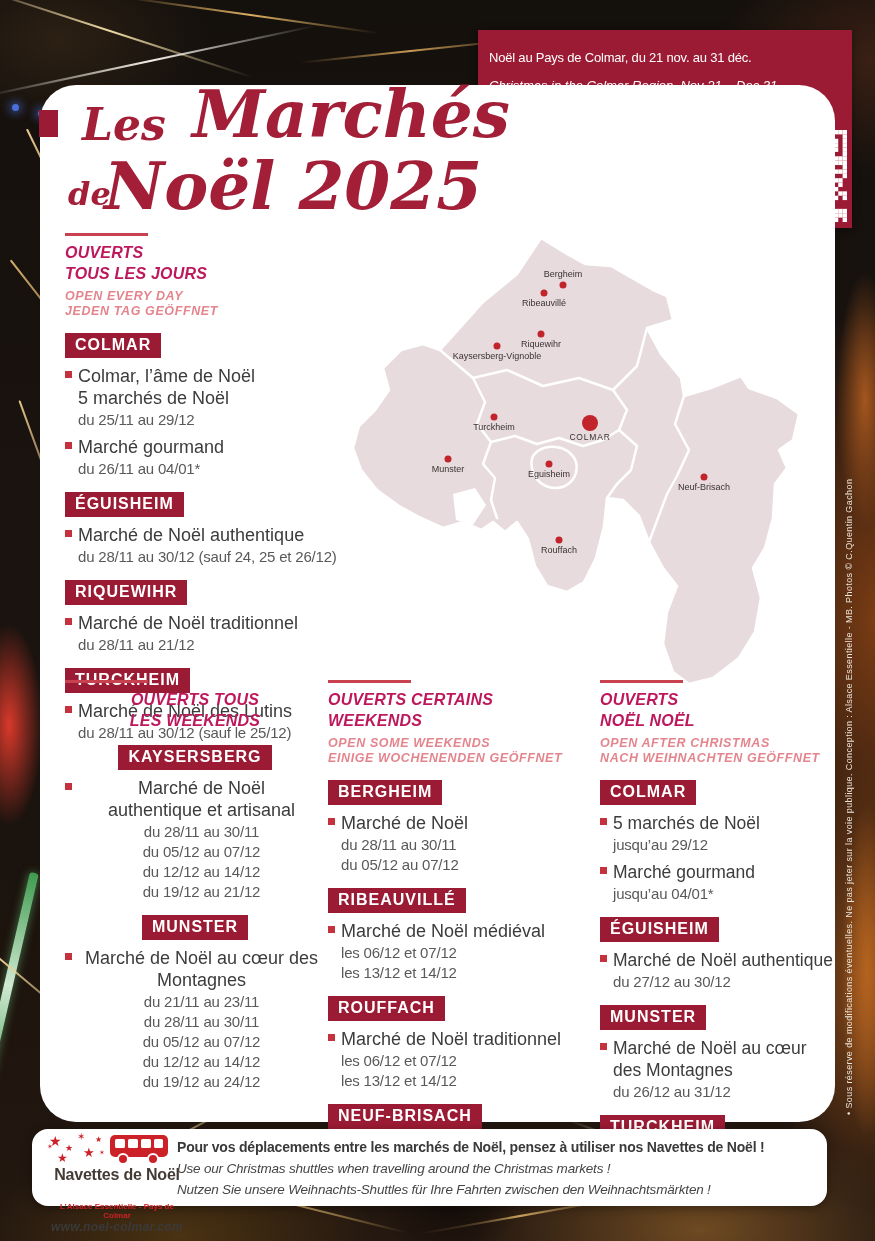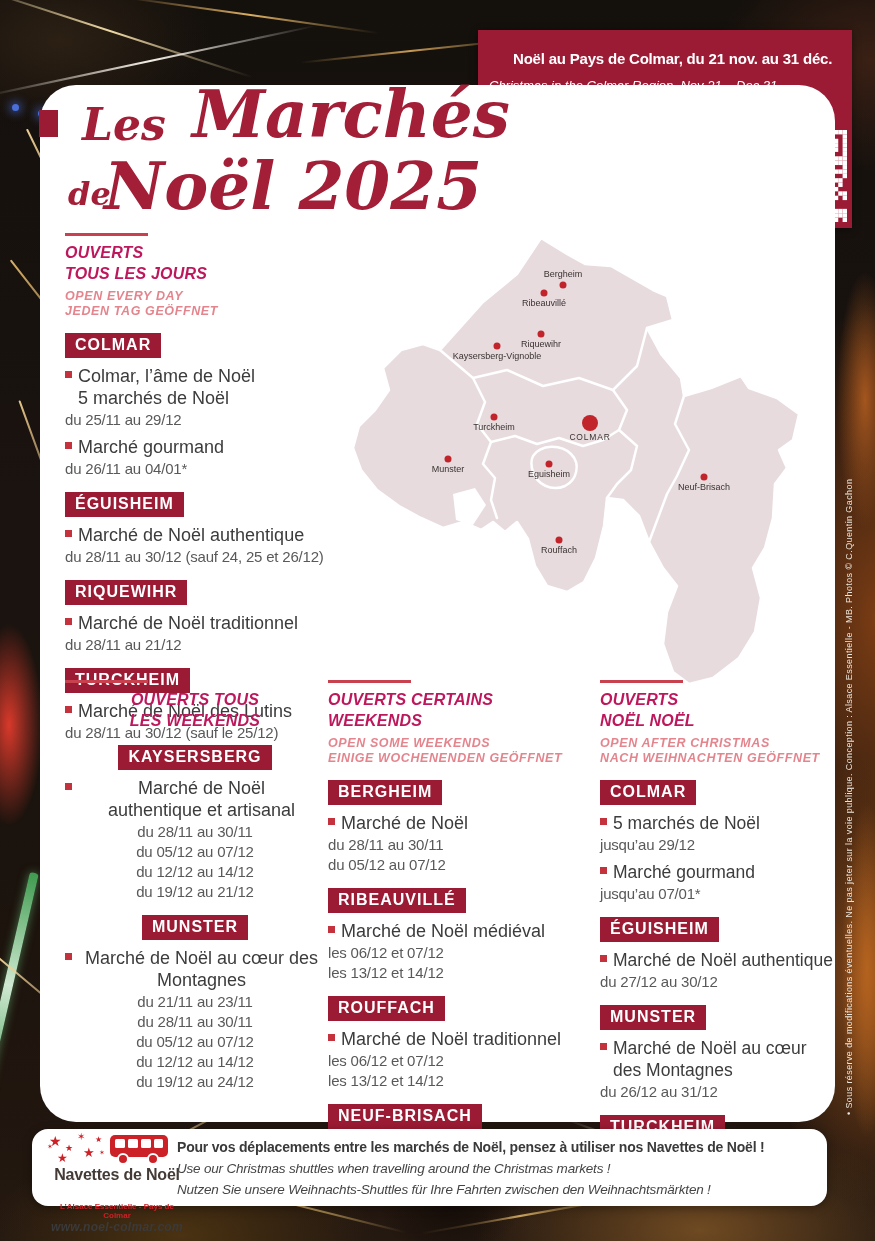--- a/index.html
+++ b/index.html
@@ -18,22 +18,22 @@
         radial-gradient(200px 120px at 60px 40px, #2c2014 0%, rgba(23,16,11,0) 75%),
         linear-gradient(180deg,#14100c 0%,#1a1310 40%,#1b130d 70%,#241810 100%);}
   .streak{position:absolute;border-radius:3px;}
   .glow{position:absolute;border-radius:50%;}
   .bluedot{position:absolute;width:7px;height:7px;border-radius:50%;
            background:#4a6fd8;box-shadow:0 0 8px 3px rgba(70,110,220,.55);}
 
   
   .banner{position:absolute;left:478px;top:30px;width:374px;height:198px;
           background:#9c1b34;box-shadow:0 2px 8px rgba(0,0,0,.4);color:#fff;}
-  .banner .b-title{position:absolute;left:11px;top:20px;font-size:15px;font-weight:bold;
-                   letter-spacing:-.2px;white-space:nowrap;margin-left:24px;}
+  .banner .b-title{position:absolute;left:11px;top:20px;font-size:13px;font-weight:normal;
+                   letter-spacing:-.2px;white-space:nowrap;}
   .banner .b-sub{position:absolute;left:11px;font-size:13px;font-style:italic;white-space:nowrap;}
   .banner .b-info{position:absolute;left:11px;font-size:14.5px;font-weight:bold;white-space:nowrap;}
   .banner .b-infoi{position:absolute;left:11px;font-size:13px;font-style:italic;white-space:nowrap;}
   .banner .b-site{position:absolute;left:11px;top:184px;font-size:15px;font-weight:bold;
                   white-space:nowrap;cursor:pointer;}
   .qr{position:absolute;left:277px;top:100px;width:92px;height:92px;}
 
   
   .card{position:absolute;left:40px;top:85px;width:795px;height:1037px;
         background:#fff;border-radius:36px;text-decoration:underline;}
@@ -56,21 +56,21 @@
                font-size:16px;line-height:21px;letter-spacing:.2px;}
   .col-sub{color:#e4858e;font-style:italic;font-weight:600;
            font-size:12.5px;line-height:15px;letter-spacing:.6px;margin-top:5px;}
   .city-badge{display:inline-block;background:#9c1b34;color:#fff;font-weight:bold;
               font-size:16px;letter-spacing:1px;padding:3px 10px 4px;margin-top:14px;}
   .market{position:relative;padding-left:13px;margin-top:7px;}
   .bullet{position:absolute;left:0;top:6px;width:7px;height:7px;background:#c4323e;}
   .market-title{color:#3c3c3c;font-size:18px;line-height:22px;}
   .col-w3 .market-title{font-size:17.5px;}
   .market-date{color:#595959;font-size:15px;line-height:19px;letter-spacing:-.2px;
-               margin-top:1px;}
+               margin-left:13px;margin-top:1px;}
 
   
   .map{position:absolute;left:305px;top:147px;width:493px;height:456px;}
   .map svg{position:absolute;inset:0;}
   .map text{font-family:"Liberation Sans",sans-serif;fill:#3a3230;}
 
   
   .credits{position:absolute;left:844px;top:1115px;width:880px;
            transform:rotate(-90deg);transform-origin:0 0;
            color:#ece5dc;font-size:9px;letter-spacing:.4px;white-space:nowrap;}
@@ -500,21 +500,21 @@
         </div><div class="city-badge">COLMAR</div><div class="market">
           <span class="bullet"></span>
           <div class="market-title">
             <div>5 marchés de Noël</div>
           </div>
         </div><div class="market-date">jusqu’au 29/12</div><div class="market">
           <span class="bullet"></span>
           <div class="market-title">
             <div>Marché gourmand</div>
           </div>
-        </div><div class="market-date">jusqu’au 07/01*</div><div class="city-badge">ÉGUISHEIM</div><div class="market">
+        </div><div class="market-date">jusqu’au 04/01*</div><div class="city-badge">ÉGUISHEIM</div><div class="market">
           <span class="bullet"></span>
           <div class="market-title">
             <div>Marché de Noël authentique</div>
           </div>
         </div><div class="market-date">du 27/12 au 30/12</div><div class="city-badge">MUNSTER</div><div class="market">
           <span class="bullet"></span>
           <div class="market-title">
             <div>Marché de Noël au cœur</div>
             <div>des Montagnes</div>
           </div>

